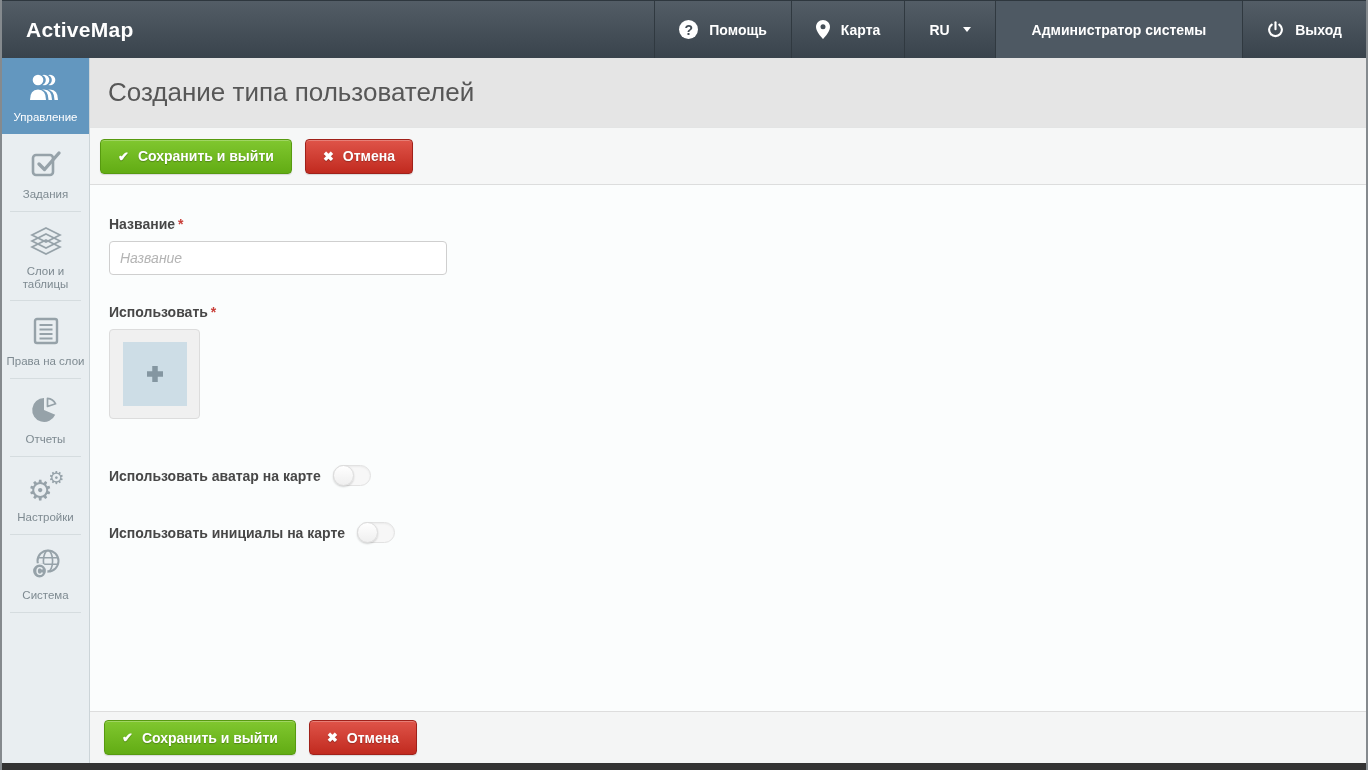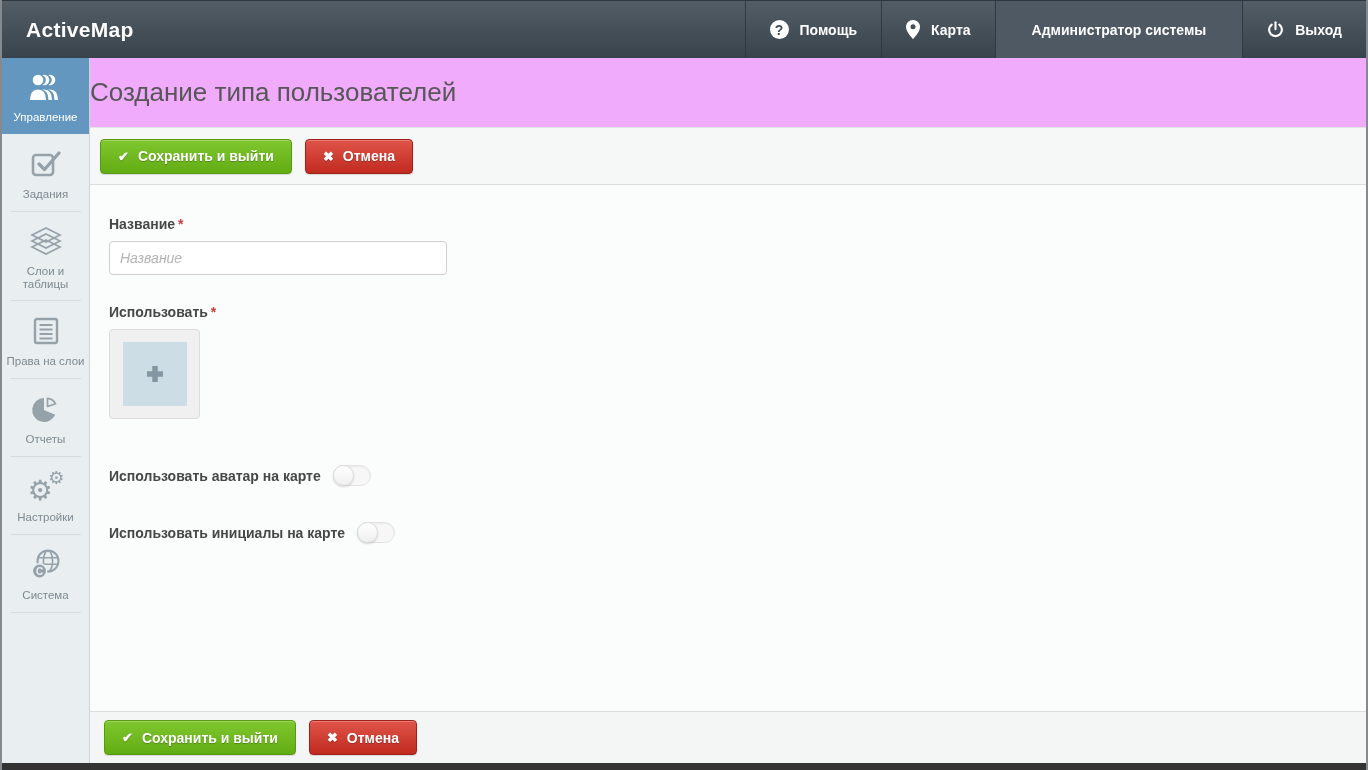--- a/index.html
+++ b/index.html
@@ -119,25 +119,25 @@
     font-family: "DejaVu Sans", sans-serif;
     line-height: 1;
   }
   .gear-big { font-size: 28px; left: 2px; bottom: 0; }
   .gear-small { font-size: 18px; right: 1px; top: 0; }
 
   
   .main { flex: 1; display: flex; flex-direction: column; min-width: 0; }
   .titlebar {
     flex: 0 0 70px;
-    background: #f0abfc;
+    background: #e5e5e5;
     border-bottom: 1px solid #e3e4e4;
     display: flex;
     align-items: center;
-    padding-left: 0;
+    padding-left: 18px;
   }
   .page-title {
     font-size: 26px;
     font-weight: normal;
     color: #575757;
   }
   .toolbar {
     flex: 0 0 57px;
     background: #f6f7f7;
     border-bottom: 1px solid #dcdddd;
@@ -277,20 +277,24 @@
     <div class="nav-item">
       <span style="display:inline-flex">
         <svg width="14" height="19" viewBox="0 0 14 19">
           <path d="M7 0C3.1 0 0 3.1 0 7c0 5 7 12 7 12s7-7 7-12C14 3.1 10.9 0 7 0z" fill="#ffffff"></path>
           <circle cx="7" cy="6.8" r="2.5" fill="#454f58"></circle>
         </svg>
       </span>
       <span>Карта</span>
     </div>
 
+    <div class="nav-item">
+      <span>RU</span>
+      <span class="caret-down"></span>
+    </div>
 
     <div class="nav-item admin">
       <span>Администратор системы</span>
     </div>
 
     <div class="nav-item">
       <span style="display:inline-flex">
         <svg width="17" height="17" viewBox="0 0 17 17">
           <path d="M8.5 1.2v7" stroke="#ffffff" stroke-width="2.1" stroke-linecap="round" fill="none"></path>
           <path d="M4.7 3.6a6.4 6.4 0 1 0 7.6 0" stroke="#ffffff" stroke-width="2.1" stroke-linecap="round" fill="none"></path>

